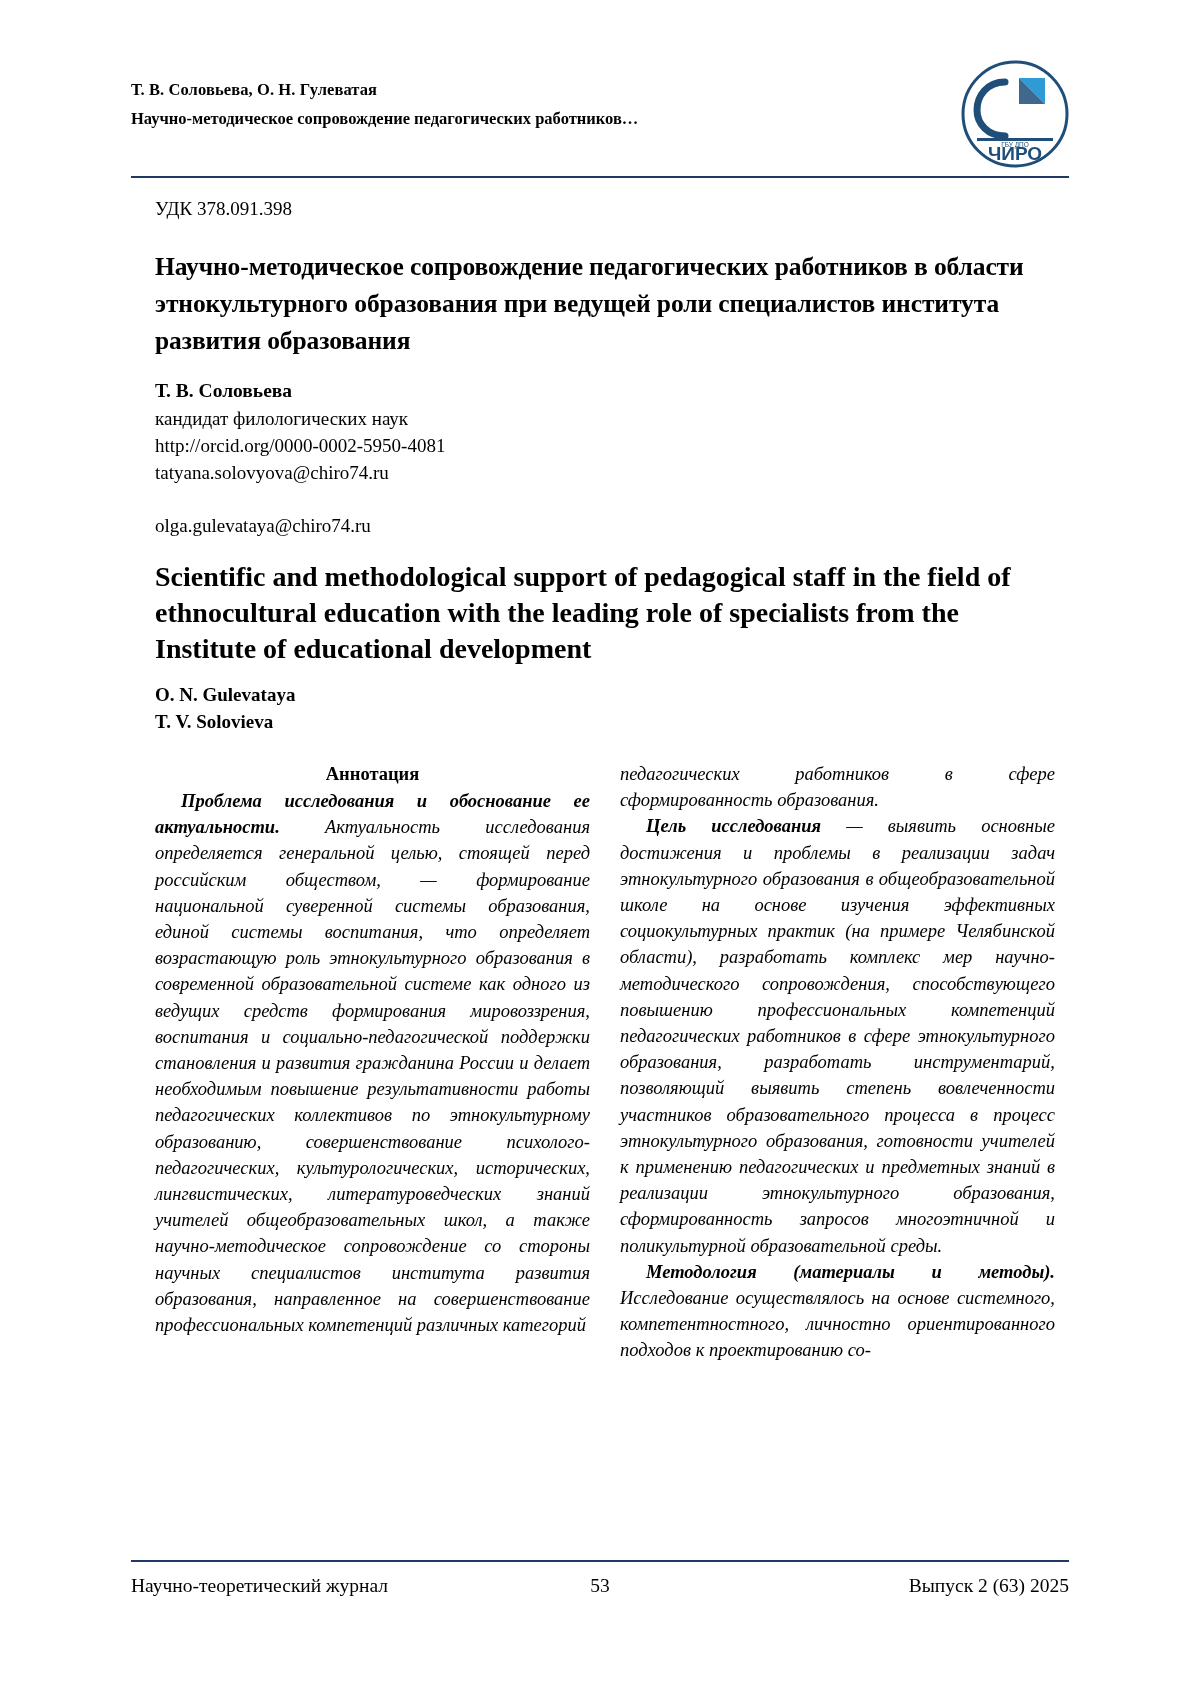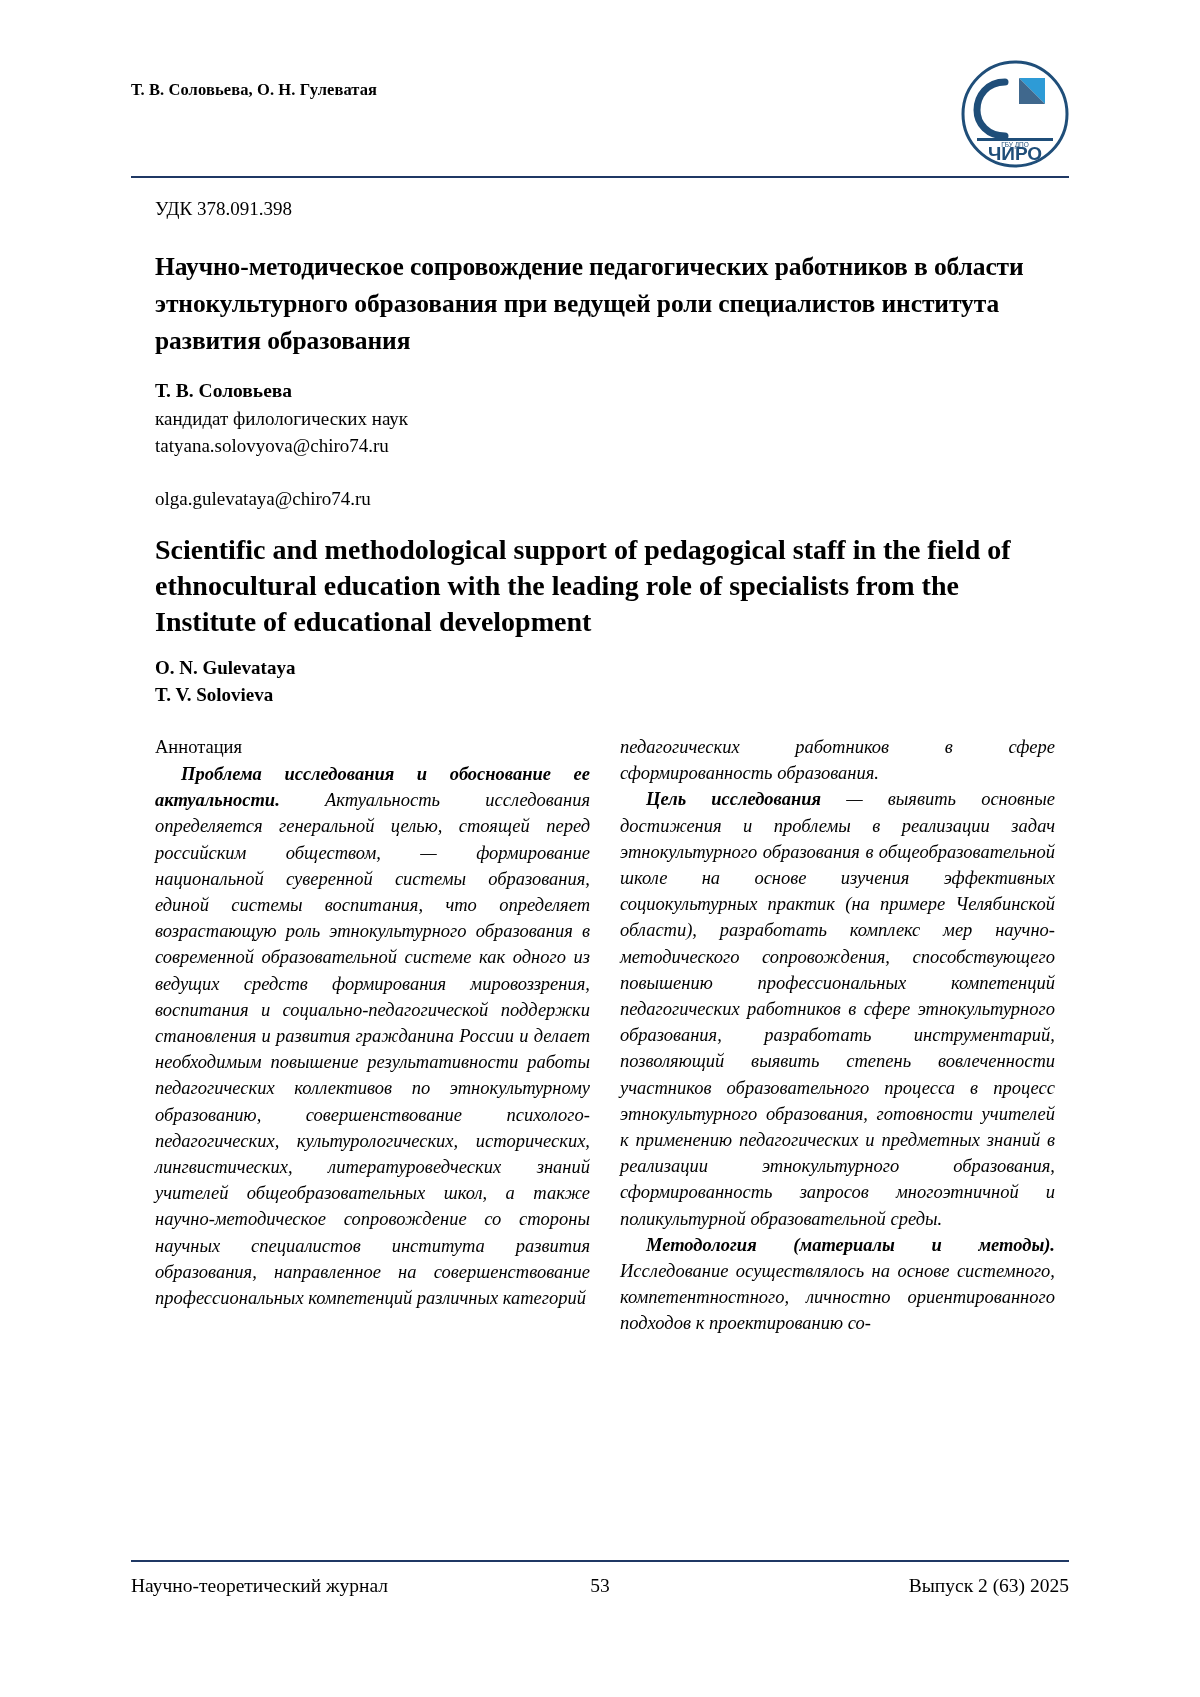--- a/index.html
+++ b/index.html
@@ -109,24 +109,25 @@
 
   
   .cols {
     margin-top: 26px;
     display: flex;
     gap: 30px;
     width: 900px;
   }
   .col { width: 435px; }
   .abs-head {
-    font-weight: normal;
+    font-weight: bold;
     font-size: 18.5px;
     line-height: 26px;
     margin: 0 0 1px 0;
+    text-align: center;
   }
   .abs-p {
     font-style: italic;
     font-size: 18.5px;
     line-height: 26.2px;
     text-align: justify;
     margin: 0;
     text-indent: 26px;
     hyphens: auto;
   }
@@ -157,20 +158,21 @@
   .footer-center { flex: 1; text-align: center; }
   .footer-right { width: 340px; text-align: right; }
 </style>
 </head>
 <body>
 
 <div class="page">
 
   <div class="runhead">
     <div class="runhead-authors">Т. В. Соловьева, О. Н. Гулеватая</div>
+    <div class="runhead-title">Научно-методическое сопровождение педагогических работников…</div>
   </div>
 
   <div class="logo">
     <svg width="108" height="108" viewBox="0 0 108 108" xmlns="http://www.w3.org/2000/svg">
       <circle cx="54" cy="54" r="52" fill="#ffffff" stroke="#1f4e79" stroke-width="3"></circle>
       <path d="M44 22 C26 22 16 36 16 50 C16 64 27 76 44 76" fill="none" stroke="#1f4e79" stroke-width="7" stroke-linecap="round"></path>
       <path d="M58 18 L84 18 L84 44 Z" fill="#2e9bd6"></path>
       <path d="M58 18 L84 44 L58 44 Z" fill="#1f4e79" opacity="0.85"></path>
       <rect x="16" y="78" width="76" height="3" fill="#1f4e79"></rect>
       <text x="54" y="100" text-anchor="middle" font-family="Liberation Sans, sans-serif" font-size="19" font-weight="bold" fill="#1f4e79">ЧИРО</text>
@@ -182,20 +184,21 @@
 
   <div class="content">
 
     <div class="udk">УДК 378.091.398</div>
 
     <h1 class="title-ru">Научно-методическое сопровождение педагогических работников в области этнокультурного образования при ведущей роли специалистов института развития образования</h1>
 
     <div class="author-block">
       <p class="author-name">Т. В. Соловьева</p>
       <p class="author-line">кандидат филологических наук</p>
+      <p class="author-line">http://orcid.org/0000-0002-5950-4081</p>
       <p class="author-line">tatyana.solovyova@chiro74.ru</p>
     </div>
 
     <div class="gap-22"></div>
 
     <div class="author-block">
       <p class="author-line">olga.gulevataya@chiro74.ru</p>
     </div>
 
     <h2 class="title-en">Scientific and methodological support of pedagogical staff in the field of ethnocultural education with the leading role of specialists from the Institute of educational development</h2>

